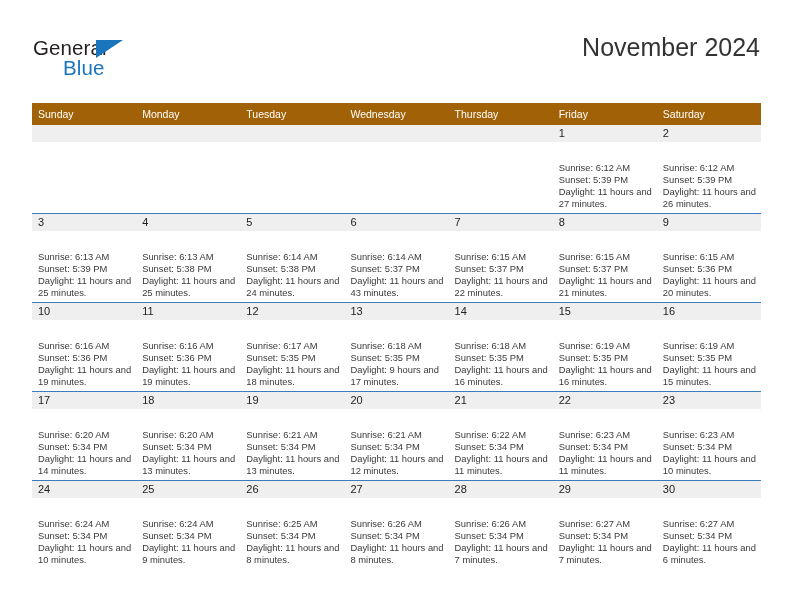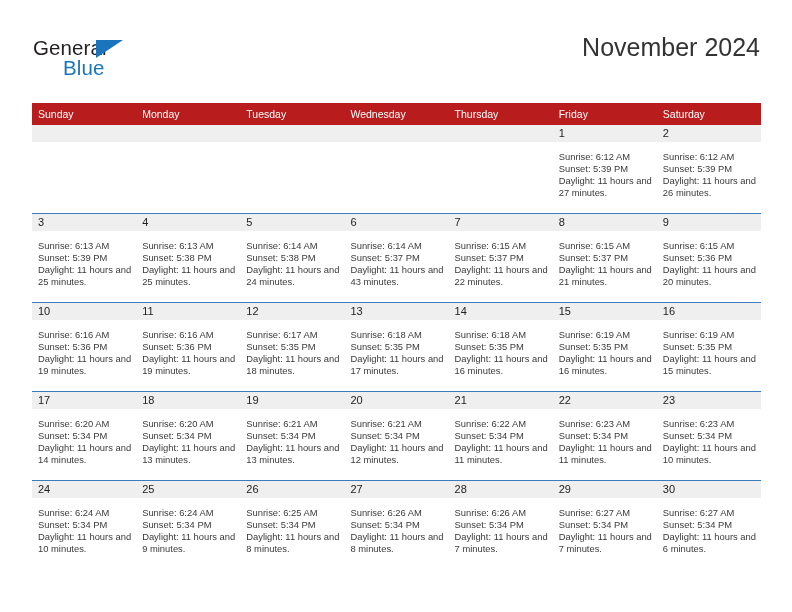--- a/index.html
+++ b/index.html
@@ -89,21 +89,21 @@
   
   .cal {
     position: absolute;
     left: 32px;
     top: 103px;
     width: 729px;
     border-collapse: collapse;
     table-layout: fixed;
   }
   .cal th {
-    background: #b91c1c;
+    background: #a16207;
     color: #ffffff;
     font-size: 10.5px;
     font-weight: normal;
     text-align: left;
     padding: 5px 0 5px 6px;
     height: 12px;
     border: none;
     font-family: "Liberation Sans", sans-serif;
   }
   .cal td {
@@ -125,21 +125,21 @@
     line-height: 15px;
     height: 15px;
     padding: 1px 0 1px 6px;
     font-family: "Liberation Sans", sans-serif;
   }
   .daynum.empty {
     color: transparent;
   }
   .info {
     display: block;
-    padding: 9px 5px 0 6px;
+    padding: 20px 5px 0 6px;
     font-size: 9.4px;
     line-height: 12.1px;
     color: #3a3a3a;
     font-family: "Liberation Sans", sans-serif;
   }
   .info span {
     display: block;
     white-space: nowrap;
   }
   .info .daylight {
@@ -287,21 +287,21 @@
               <span>Sunrise: 6:17 AM</span>
               <span>Sunset: 5:35 PM</span>
               <span class="daylight">Daylight: 11 hours and 18 minutes.</span>
             </span>
           </td>
           <td>
             <span class="daynum">13</span>
             <span class="info">
               <span>Sunrise: 6:18 AM</span>
               <span>Sunset: 5:35 PM</span>
-              <span class="daylight">Daylight: 11 hours and 17 minutes.</span>
+              <span class="daylight">Daylight: 9 hours and 17 minutes.</span>
             </span>
           </td>
           <td>
             <span class="daynum">14</span>
             <span class="info">
               <span>Sunrise: 6:18 AM</span>
               <span>Sunset: 5:35 PM</span>
               <span class="daylight">Daylight: 11 hours and 16 minutes.</span>
             </span>
           </td>

